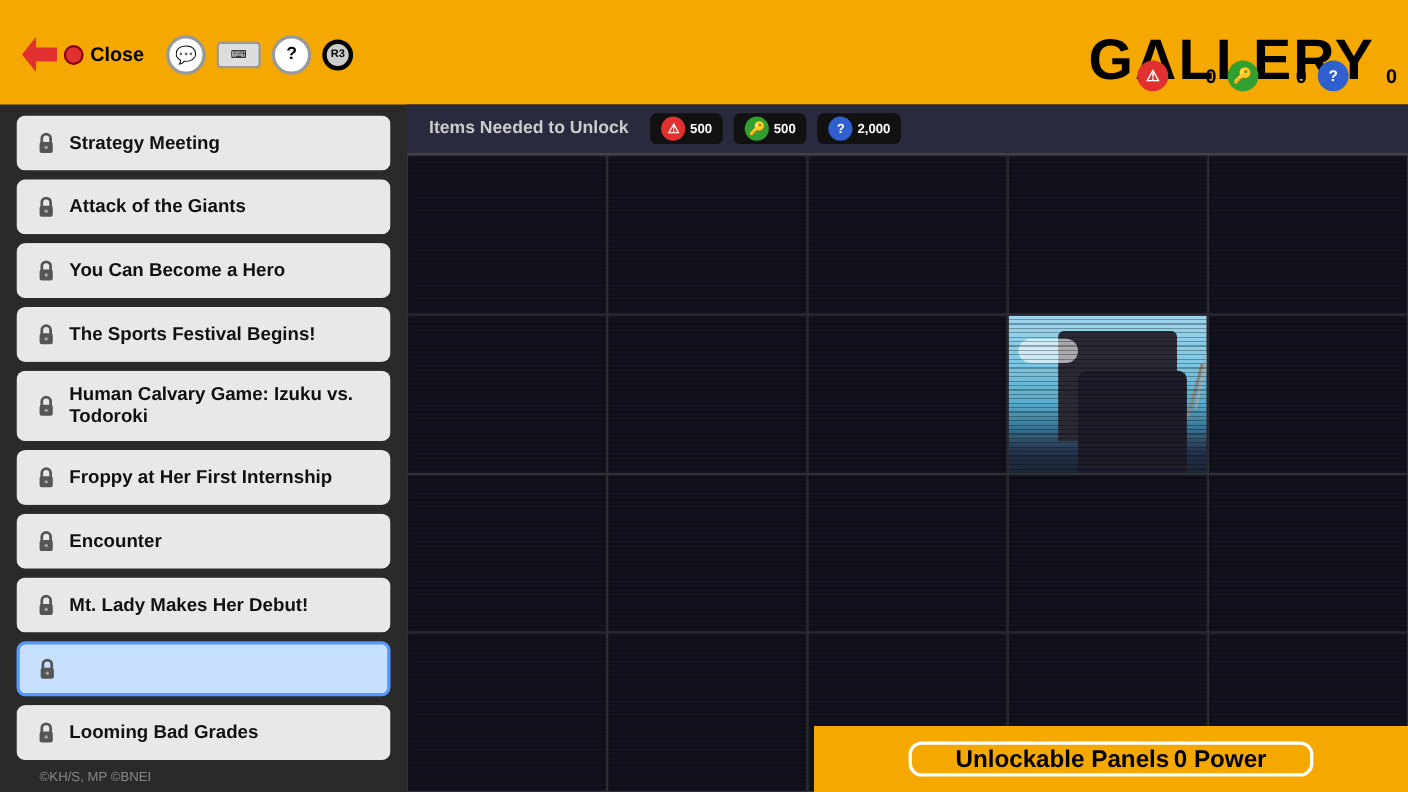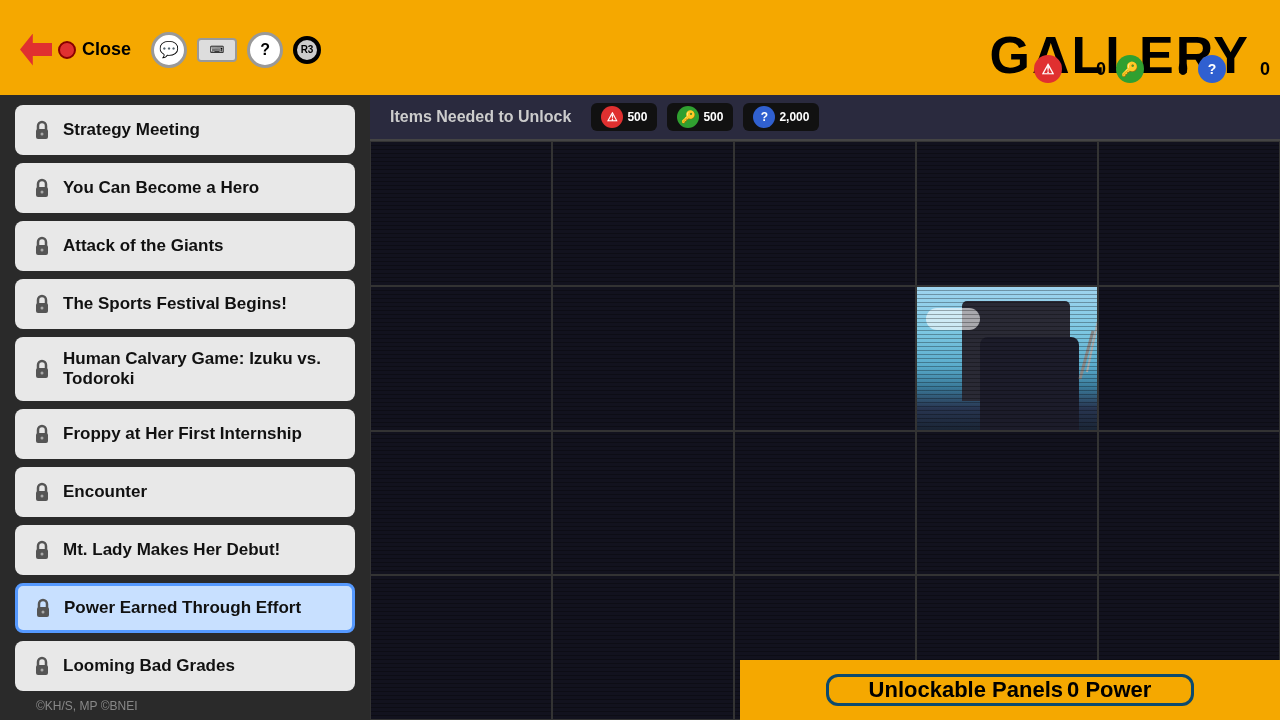--- a/index.html
+++ b/index.html
@@ -349,21 +349,21 @@
       right: 0;
       height: 60px;
       background: #F5A800;
       display: flex;
       align-items: center;
       justify-content: center;
     }
 
     .unlockable-btn {
       background: #F5A800;
-      border: 3px solid #0c4a6e;
+      border: 3px solid #ffffff;
       border-radius: 12px;
       padding: 0 40px;
       font-size: 22px;
       font-weight: 900;
       color: #000;
       font-family: 'Arial Black', Arial, sans-serif;
       cursor: pointer;
       display: flex;
       gap: 4px;
     }
@@ -426,40 +426,40 @@
         <span class="sidebar-label">Strategy Meeting</span>
       </div>
       <div class="sidebar-item">
         <span class="lock-icon">
           <svg viewBox="0 0 18 22" fill="#333">
       <rect x="3" y="10" width="12" height="10" rx="2" fill="#555"></rect>
       <path d="M5 10V7a4 4 0 0 1 8 0v3" stroke="#555" stroke-width="2.5" fill="none" stroke-linecap="round"></path>
       <circle cx="9" cy="15" r="1.5" fill="#aaa"></circle>
     </svg>
         </span>
+        <span class="sidebar-label">Attack of the Giants</span>
+      </div>
+      <div class="sidebar-item">
+        <span class="lock-icon">
+          <svg viewBox="0 0 18 22" fill="#333">
+      <rect x="3" y="10" width="12" height="10" rx="2" fill="#555"></rect>
+      <path d="M5 10V7a4 4 0 0 1 8 0v3" stroke="#555" stroke-width="2.5" fill="none" stroke-linecap="round"></path>
+      <circle cx="9" cy="15" r="1.5" fill="#aaa"></circle>
+    </svg>
+        </span>
         <span class="sidebar-label">You Can Become a Hero</span>
       </div>
       <div class="sidebar-item">
         <span class="lock-icon">
           <svg viewBox="0 0 18 22" fill="#333">
       <rect x="3" y="10" width="12" height="10" rx="2" fill="#555"></rect>
       <path d="M5 10V7a4 4 0 0 1 8 0v3" stroke="#555" stroke-width="2.5" fill="none" stroke-linecap="round"></path>
       <circle cx="9" cy="15" r="1.5" fill="#aaa"></circle>
     </svg>
         </span>
-        <span class="sidebar-label">Attack of the Giants</span>
-      </div>
-      <div class="sidebar-item">
-        <span class="lock-icon">
-          <svg viewBox="0 0 18 22" fill="#333">
-      <rect x="3" y="10" width="12" height="10" rx="2" fill="#555"></rect>
-      <path d="M5 10V7a4 4 0 0 1 8 0v3" stroke="#555" stroke-width="2.5" fill="none" stroke-linecap="round"></path>
-      <circle cx="9" cy="15" r="1.5" fill="#aaa"></circle>
-    </svg>
-        </span>
         <span class="sidebar-label">The Sports Festival Begins!</span>
       </div>
       <div class="sidebar-item">
         <span class="lock-icon">
           <svg viewBox="0 0 18 22" fill="#333">
       <rect x="3" y="10" width="12" height="10" rx="2" fill="#555"></rect>
       <path d="M5 10V7a4 4 0 0 1 8 0v3" stroke="#555" stroke-width="2.5" fill="none" stroke-linecap="round"></path>
       <circle cx="9" cy="15" r="1.5" fill="#aaa"></circle>
     </svg>
         </span>
@@ -496,21 +496,20 @@
         <span class="sidebar-label">Mt. Lady Makes Her Debut!</span>
       </div>
       <div class="sidebar-item selected">
         <span class="lock-icon">
           <svg viewBox="0 0 18 22" fill="#333">
       <rect x="3" y="10" width="12" height="10" rx="2" fill="#555"></rect>
       <path d="M5 10V7a4 4 0 0 1 8 0v3" stroke="#555" stroke-width="2.5" fill="none" stroke-linecap="round"></path>
       <circle cx="9" cy="15" r="1.5" fill="#aaa"></circle>
     </svg>
         </span>
-        <span class="sidebar-label">Power Earned Through Effort</span>
       </div>
       <div class="sidebar-item">
         <span class="lock-icon">
           <svg viewBox="0 0 18 22" fill="#333">
       <rect x="3" y="10" width="12" height="10" rx="2" fill="#555"></rect>
       <path d="M5 10V7a4 4 0 0 1 8 0v3" stroke="#555" stroke-width="2.5" fill="none" stroke-linecap="round"></path>
       <circle cx="9" cy="15" r="1.5" fill="#aaa"></circle>
     </svg>
         </span>
         <span class="sidebar-label">Looming Bad Grades</span>

